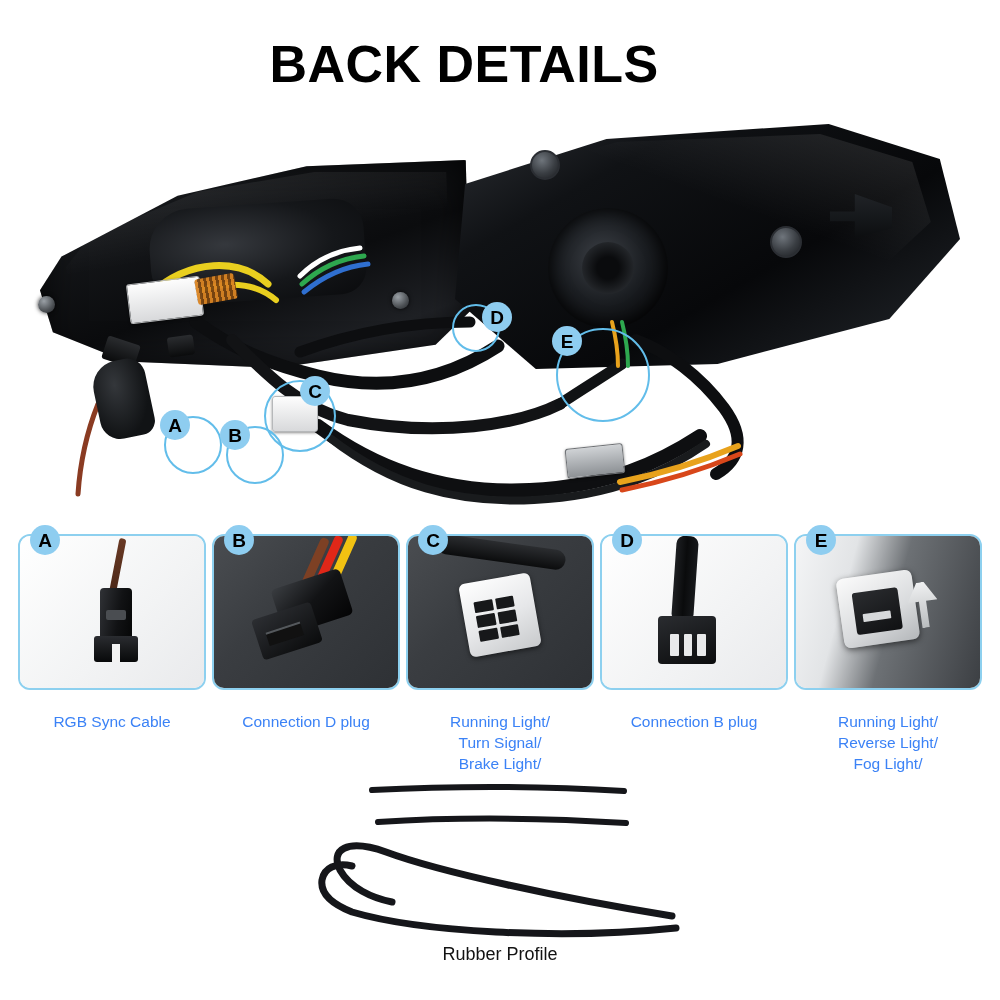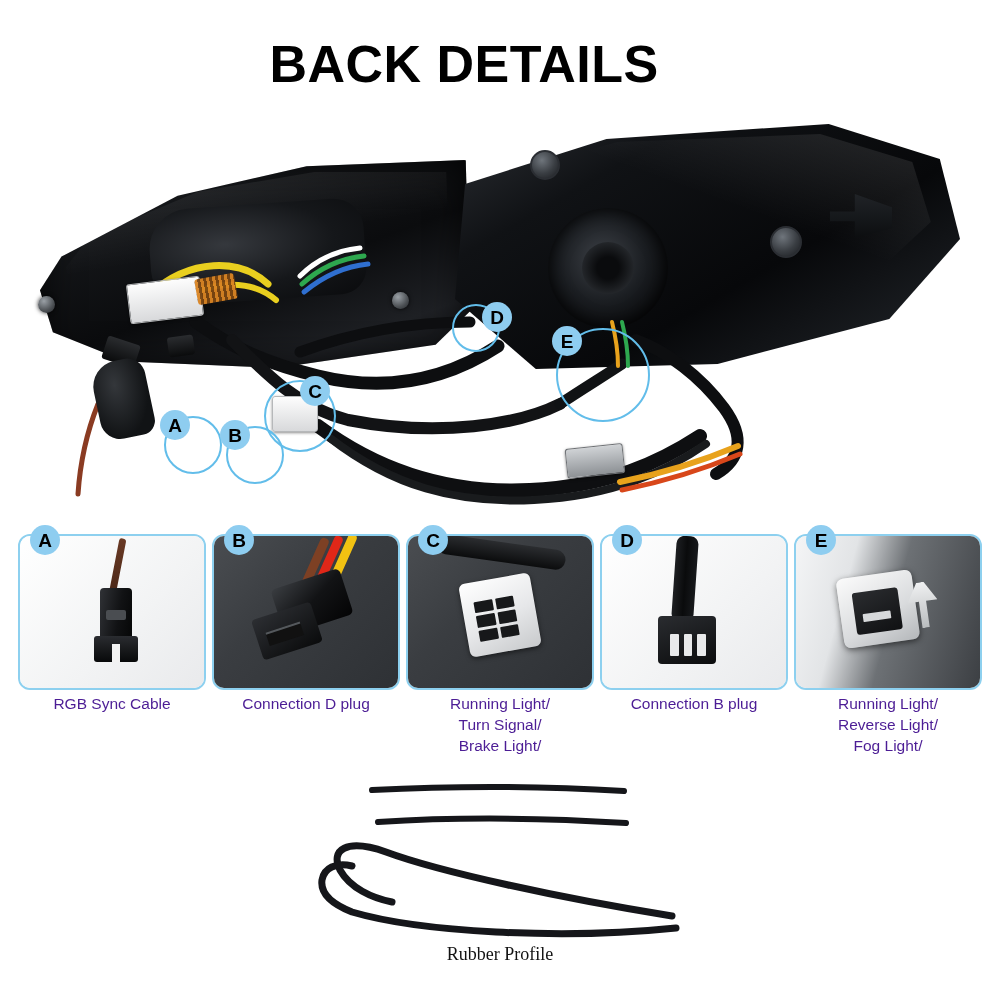--- a/index.html
+++ b/index.html
@@ -241,25 +241,25 @@
     color: #000;
     font-size: 19px;
     font-weight: bold;
     display: flex;
     align-items: center;
     justify-content: center;
     z-index: 4;
     line-height: 1;
   }
   .card-caption {
-    margin-top: 4px;
+    margin-top: 22px;
     text-align: center;
     font-size: 15.5px;
     line-height: 1.34;
-    color: #4c1d95;
+    color: #3b82f6;
     white-space: pre-line;
   }
 
   
   .bg-white { position:absolute; inset:0; background: linear-gradient(135deg,#ffffff 0%,#f2f3f4 60%,#e9eaec 100%); }
   .bg-dark  { position:absolute; inset:0; background: linear-gradient(135deg,#4a4d51 0%,#3a3d41 40%,#2e3135 100%); }
   .bg-split { position:absolute; inset:0; background: linear-gradient(105deg,#f4f5f6 0%,#e2e4e6 28%,#6d7175 52%,#3c3f43 100%); }
 
   
   .a-wire { position:absolute; left:94px; top:2px; width:7px; height:58px; background: linear-gradient(180deg,#6a3a25,#4a2717); transform: rotate(11deg); border-radius:3px;}
@@ -304,21 +304,20 @@
     height: 170px;
   }
   .rubber-label {
     position: absolute;
     top: 944px;
     left: 0;
     width: 1000px;
     text-align: center;
     font-size: 18px;
     color: #121212;
-    font-family: Liberation Serif, serif;
   }
 </style>
 </head>
 <body>
 
 <div class="page-title">BACK DETAILS</div>
 
 <div class="hero">
 
   <div class="lamp-left"></div>

